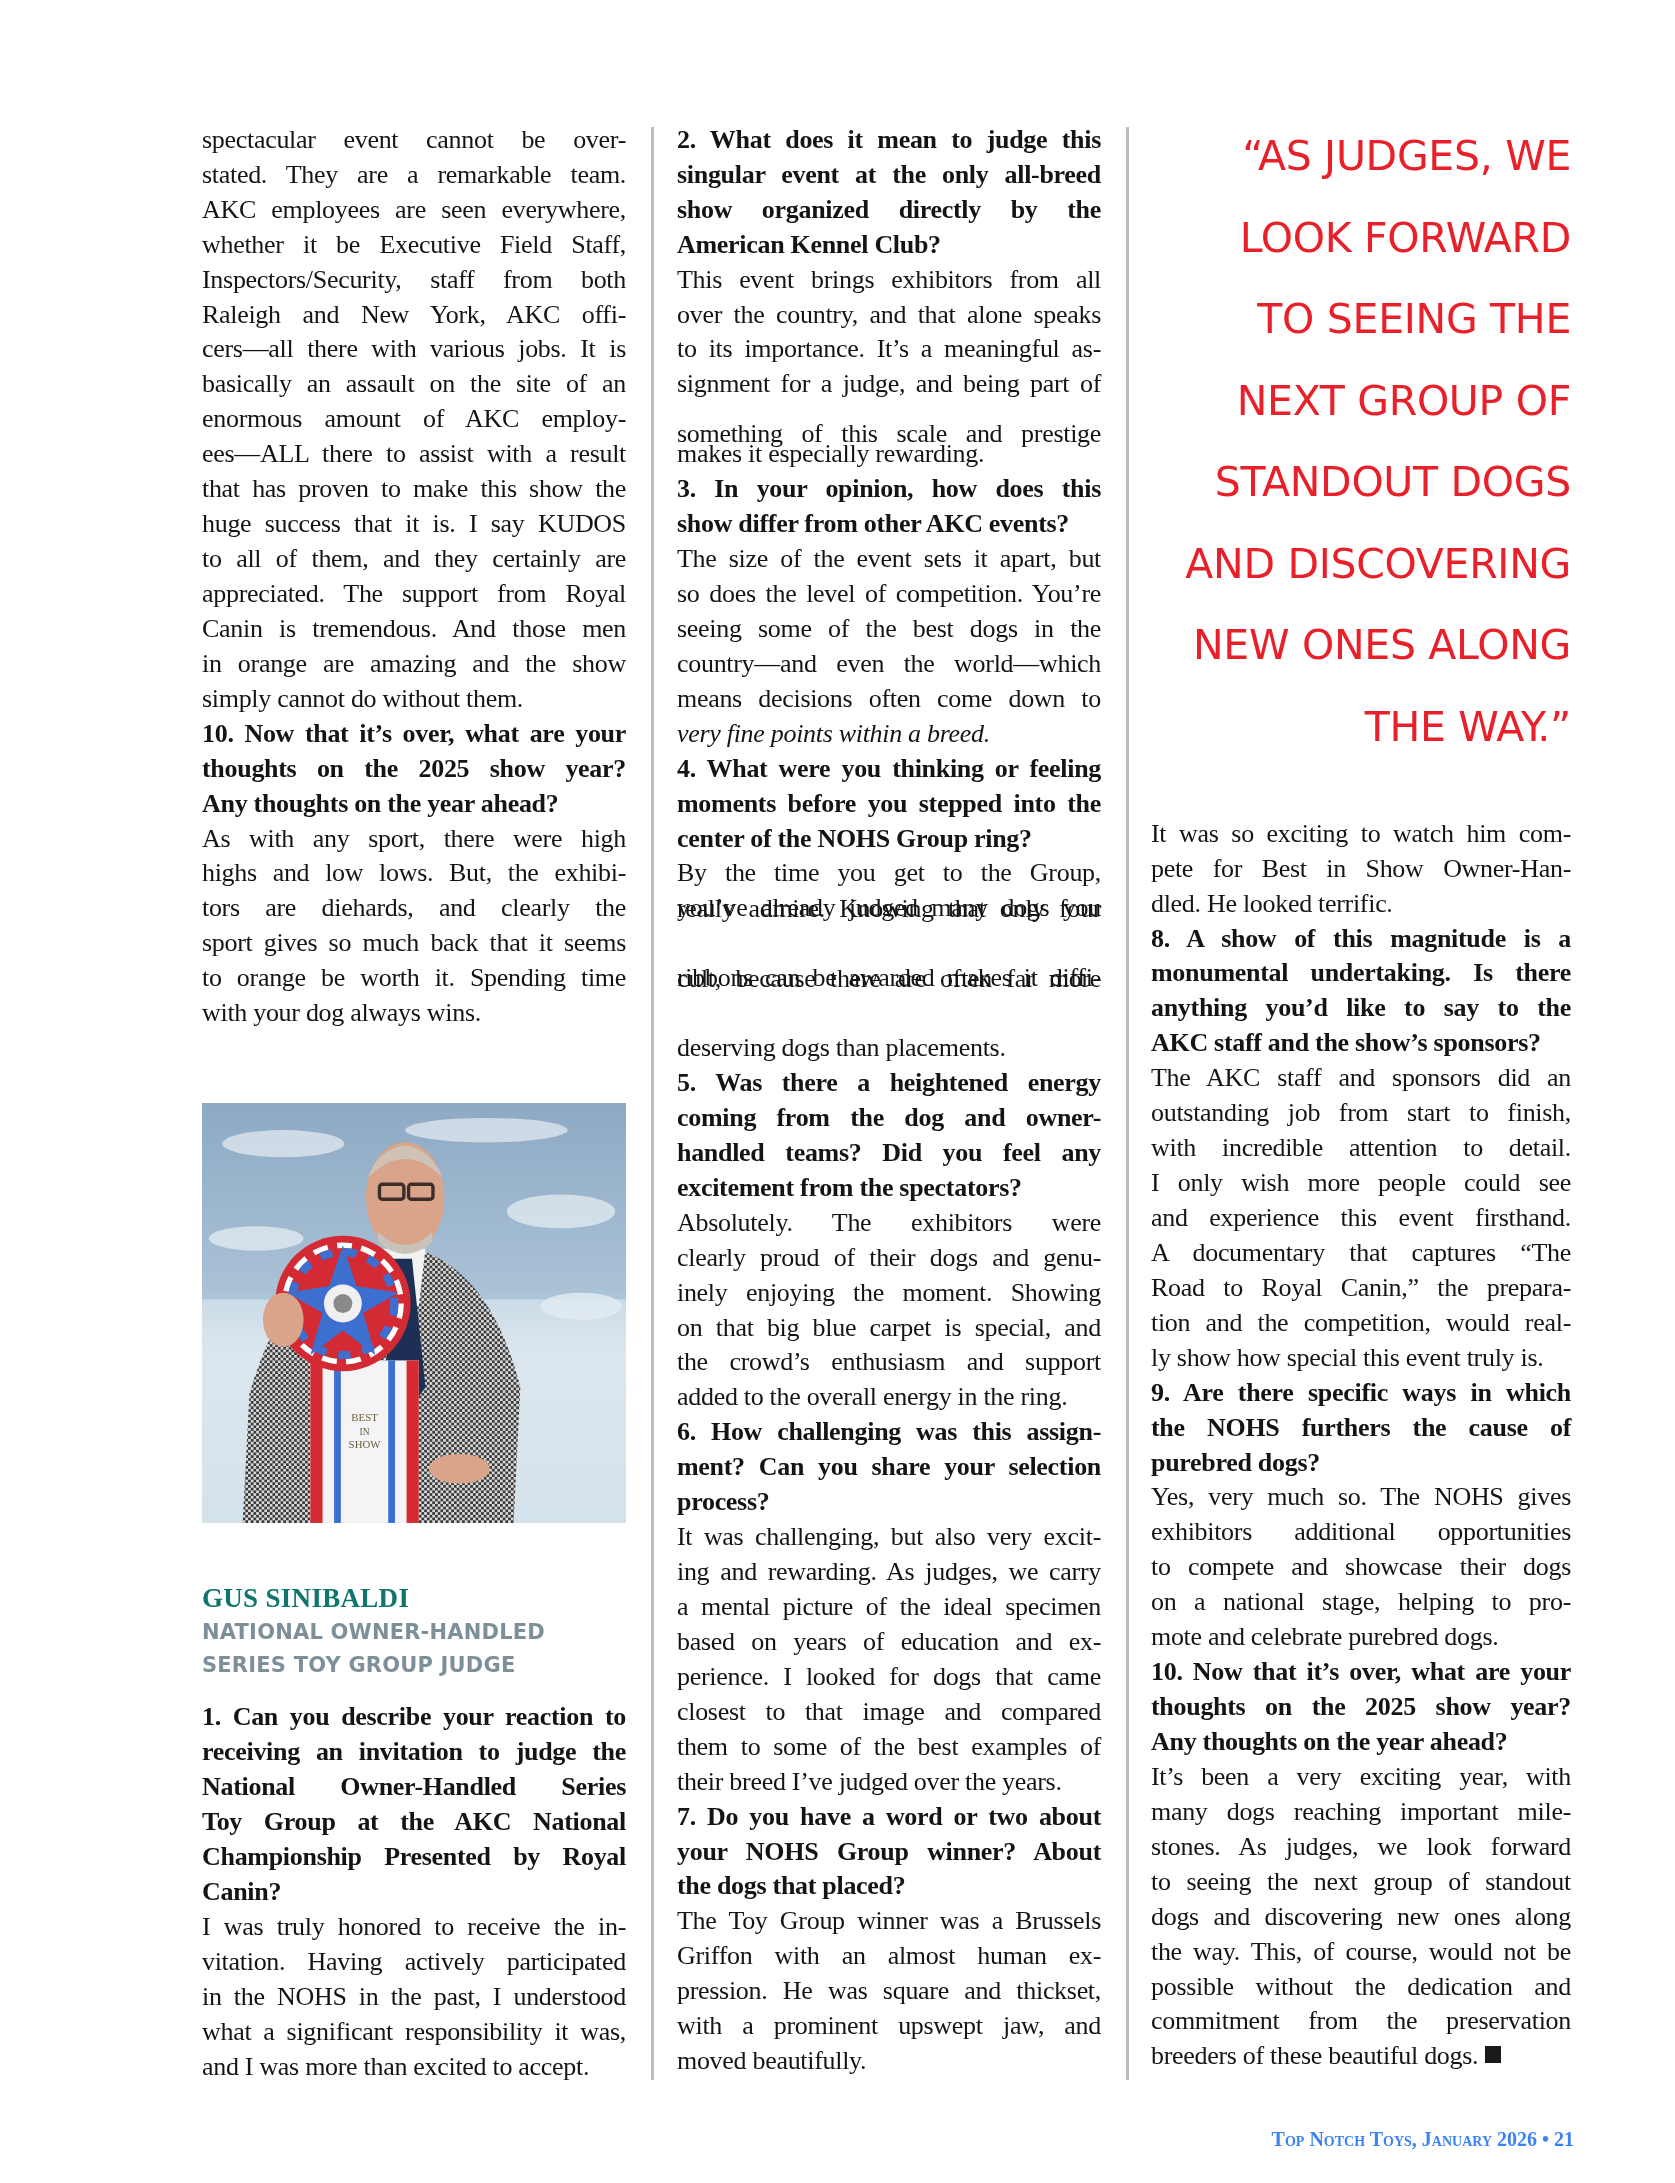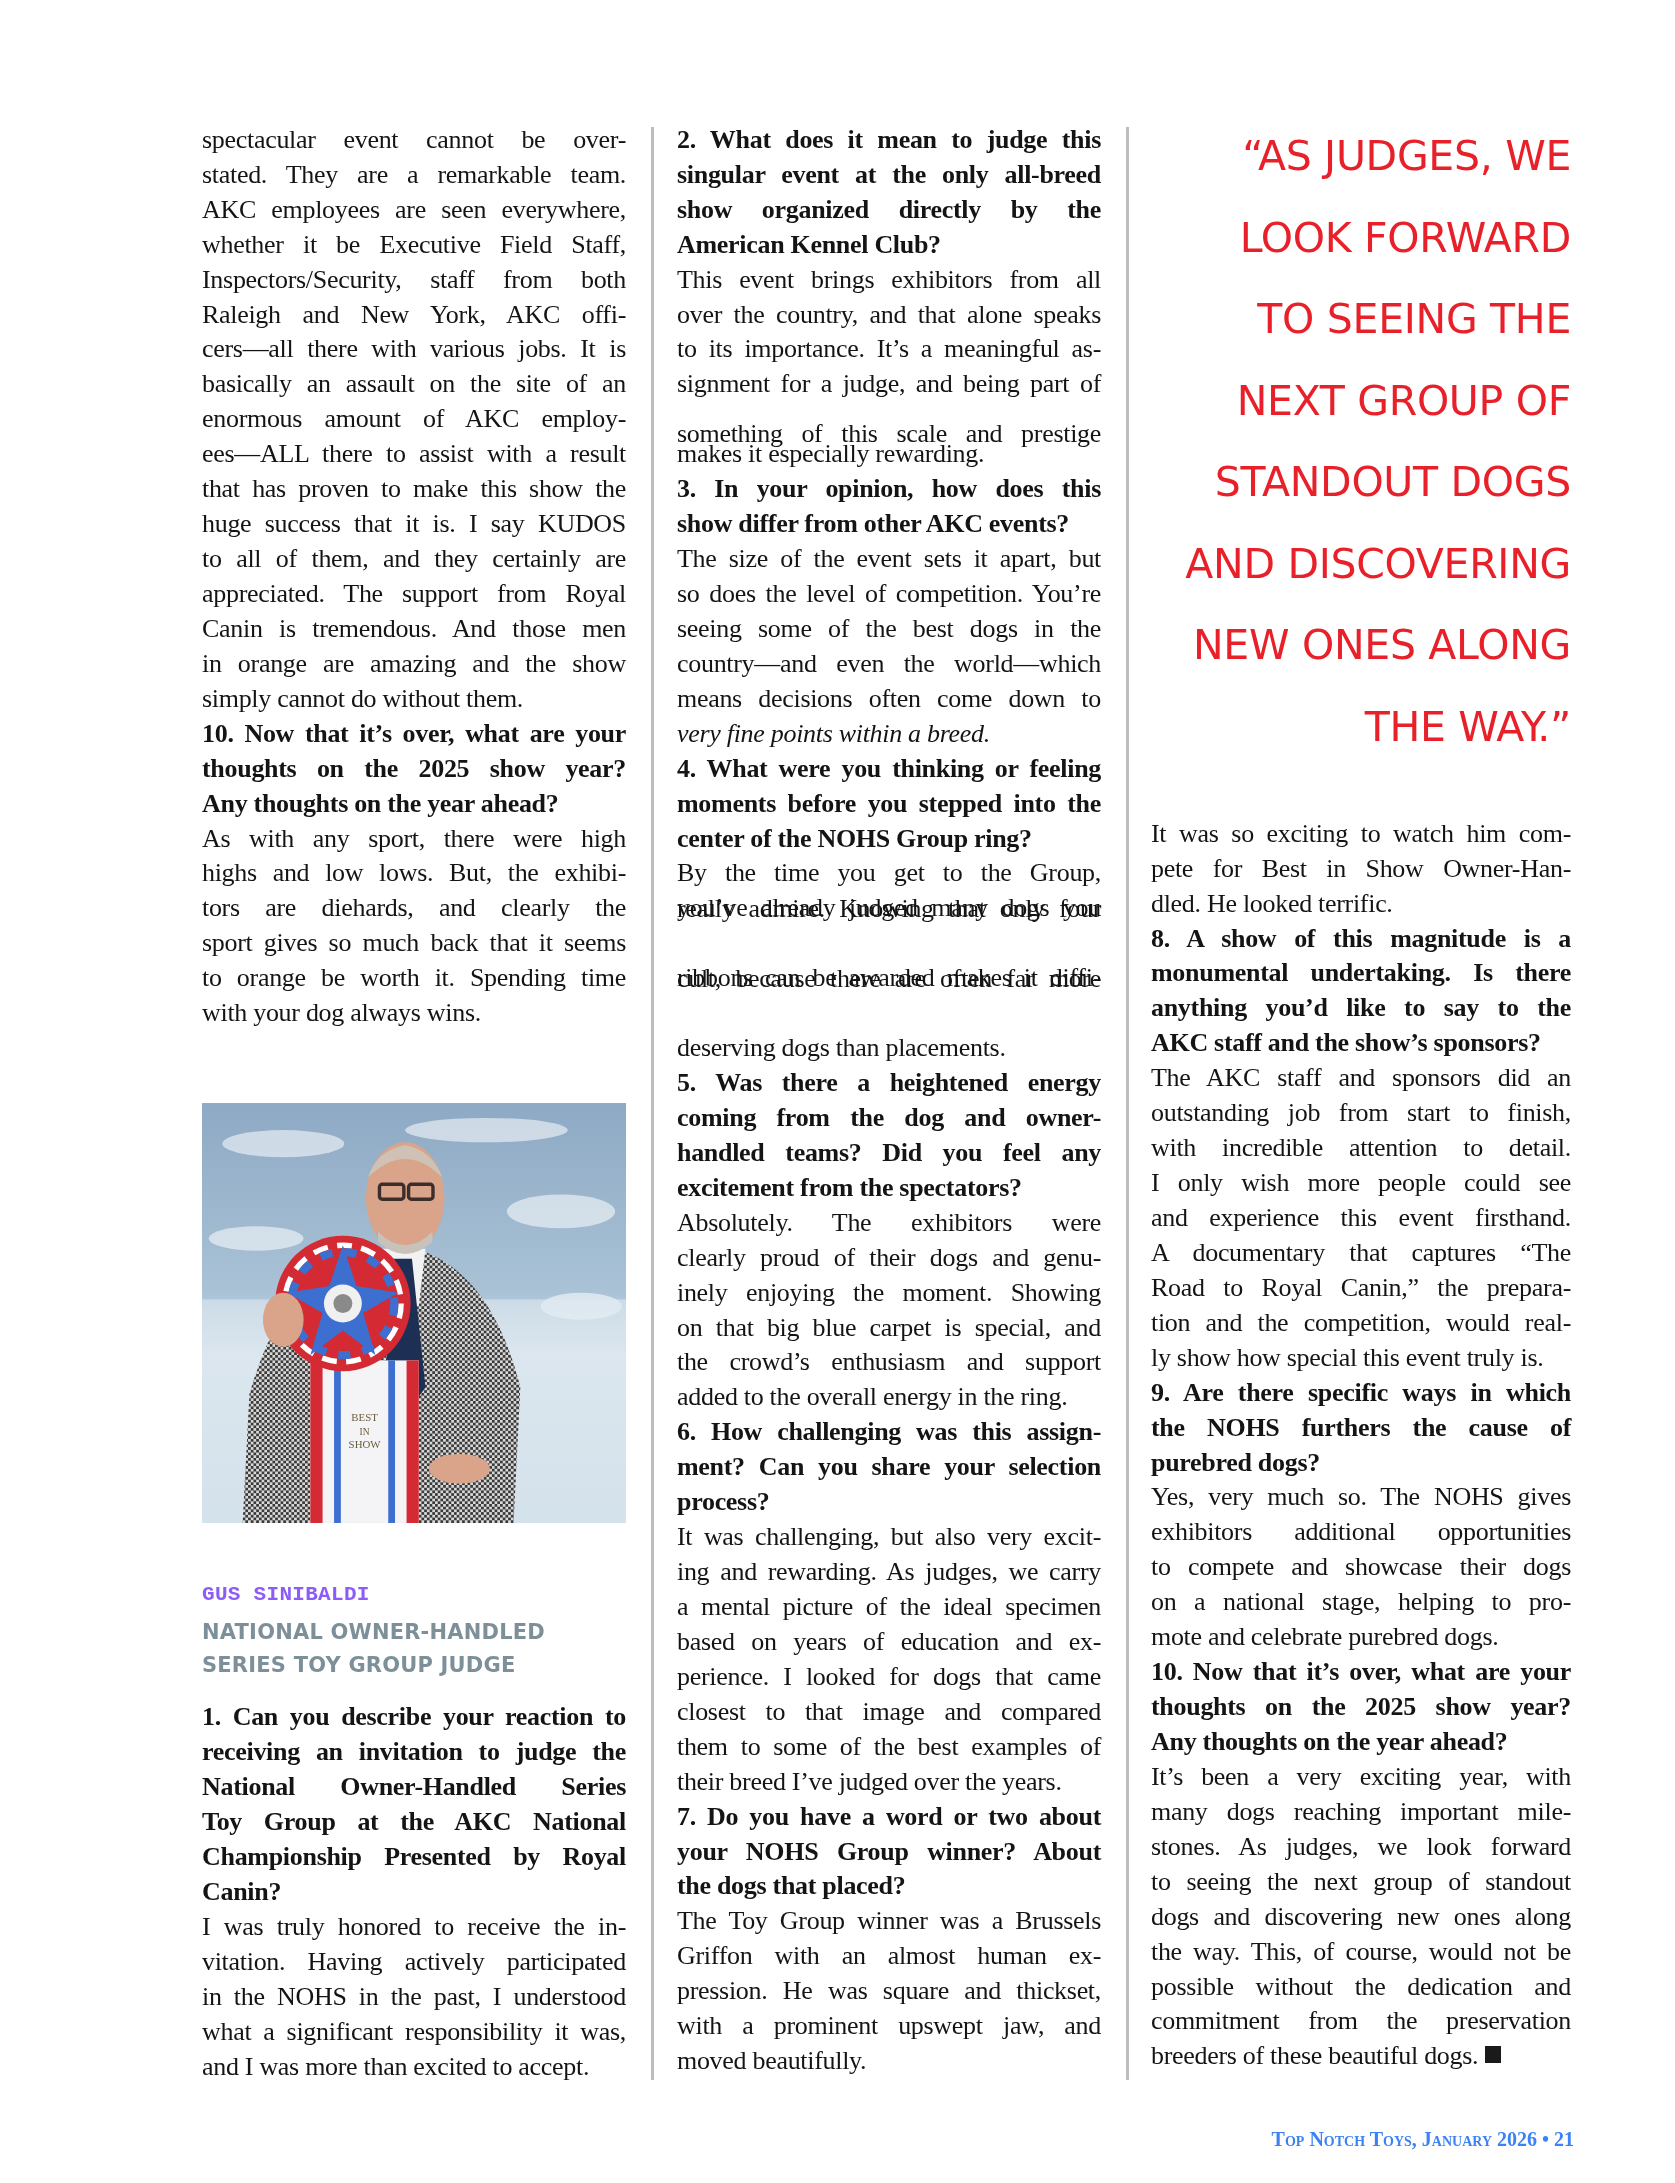--- a/index.html
+++ b/index.html
@@ -7,21 +7,21 @@
   .col { position:absolute; top:0; }
   .ln {
     position:absolute; left:0; height:35px; line-height:35px; white-space:nowrap;
     font-family:"Liberation Serif", "DejaVu Serif", serif; font-size:26px; color:#141414;
     text-align:justify; text-align-last:justify; letter-spacing:-0.3px;
   }
   .ln.last { text-align-last:left; }
   .ln.b { font-weight:bold; }
   .divider { position:absolute; width:2.7px; background:#bdbdbd; }
   .photo { position:absolute; left:202px; top:1103px; width:424px; height:420px; overflow:hidden; }
-  .byline-name { position:absolute; left:202px; font-family:Liberation Mono, monospace; font-weight:bold; font-size:21px; color:#8b5cf6; letter-spacing:0.3px; white-space:nowrap; }
+  .byline-name { position:absolute; left:202px; font-family:Liberation Serif, serif; font-weight:bold; font-size:27px; color:#0f766e; letter-spacing:0.3px; white-space:nowrap; }
   .byline-title { position:absolute; left:202px; font-family:"DejaVu Sans", sans-serif; font-weight:bold; font-size:21px; color:#7d9099; letter-spacing:0.2px; white-space:nowrap; }
   .pq { position:absolute; right:105px; font-family:"DejaVu Sans", sans-serif; font-weight:normal; font-size:41px; color:#e8202a; white-space:nowrap; letter-spacing:-0.3px; text-align:right; }
   .endmark { display:inline-block; width:16.2px; height:16.2px; background:#1a1a1a; margin-left:6.8px; vertical-align:1.4px; }
   .footer { position:absolute; right:102px; top:2128px; font-family:"Liberation Serif", serif; font-weight:bold; font-size:20px; color:#3b82f6; white-space:nowrap; font-variant:small-caps; }
 </style>
 </head>
 <body>
 
 <div class="col" id="col1" style="left:202px;width:424px;">
     <div class="ln" style="top: 122px; width: 424px;">spectacular event cannot be over-</div>

